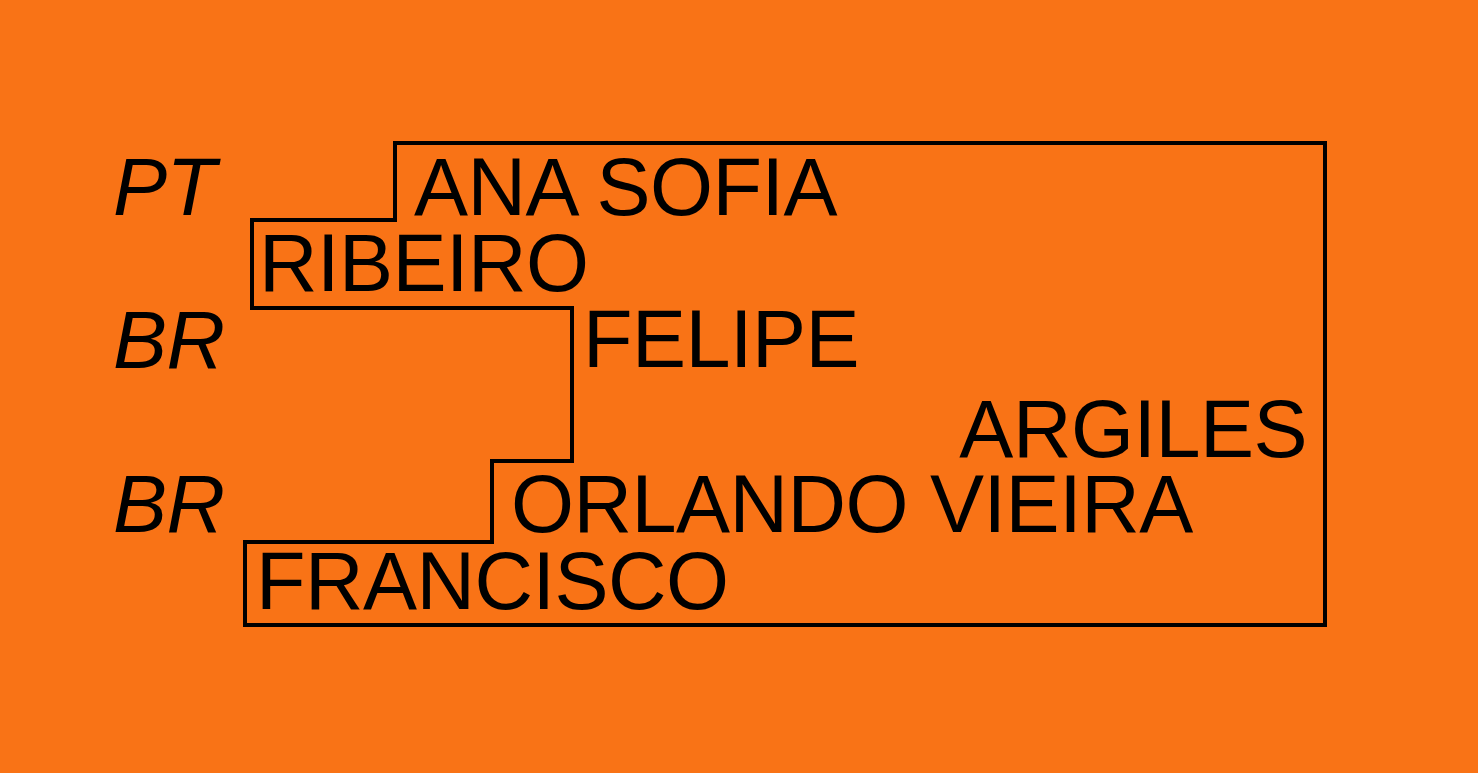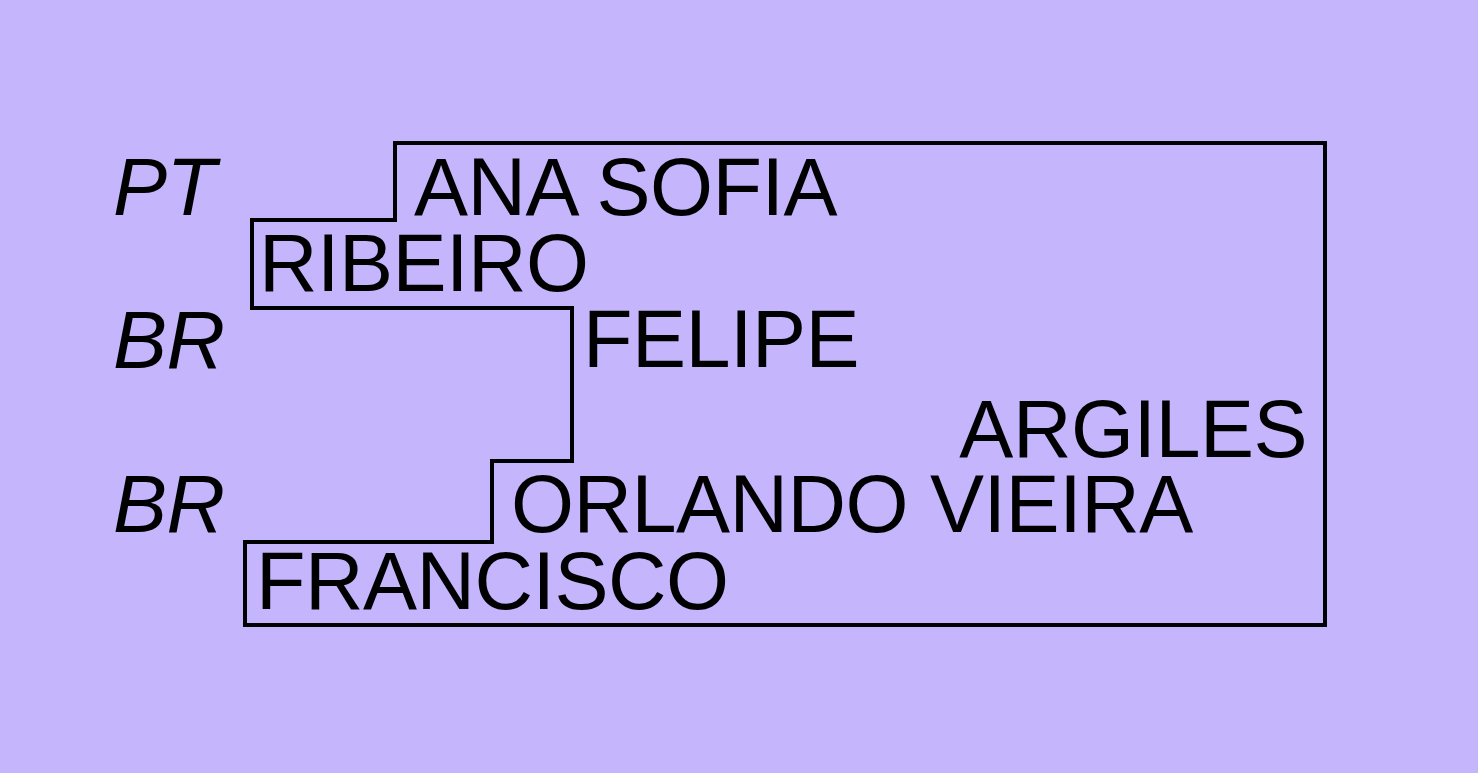--- a/index.html
+++ b/index.html
@@ -7,21 +7,21 @@
     padding: 0;
     background: #ffffff;
     width: 1478px;
     height: 773px;
     overflow: hidden;
   }
   .stage {
     position: relative;
     width: 1478px;
     height: 773px;
-    background: #c4b5fd;
+    background: #f97316;
   }
   svg.lineup-svg {
     display: block;
     width: 1478px;
     height: 773px;
   }
   .outline {
     fill: none;
     stroke: #000000;
     stroke-width: 4;

